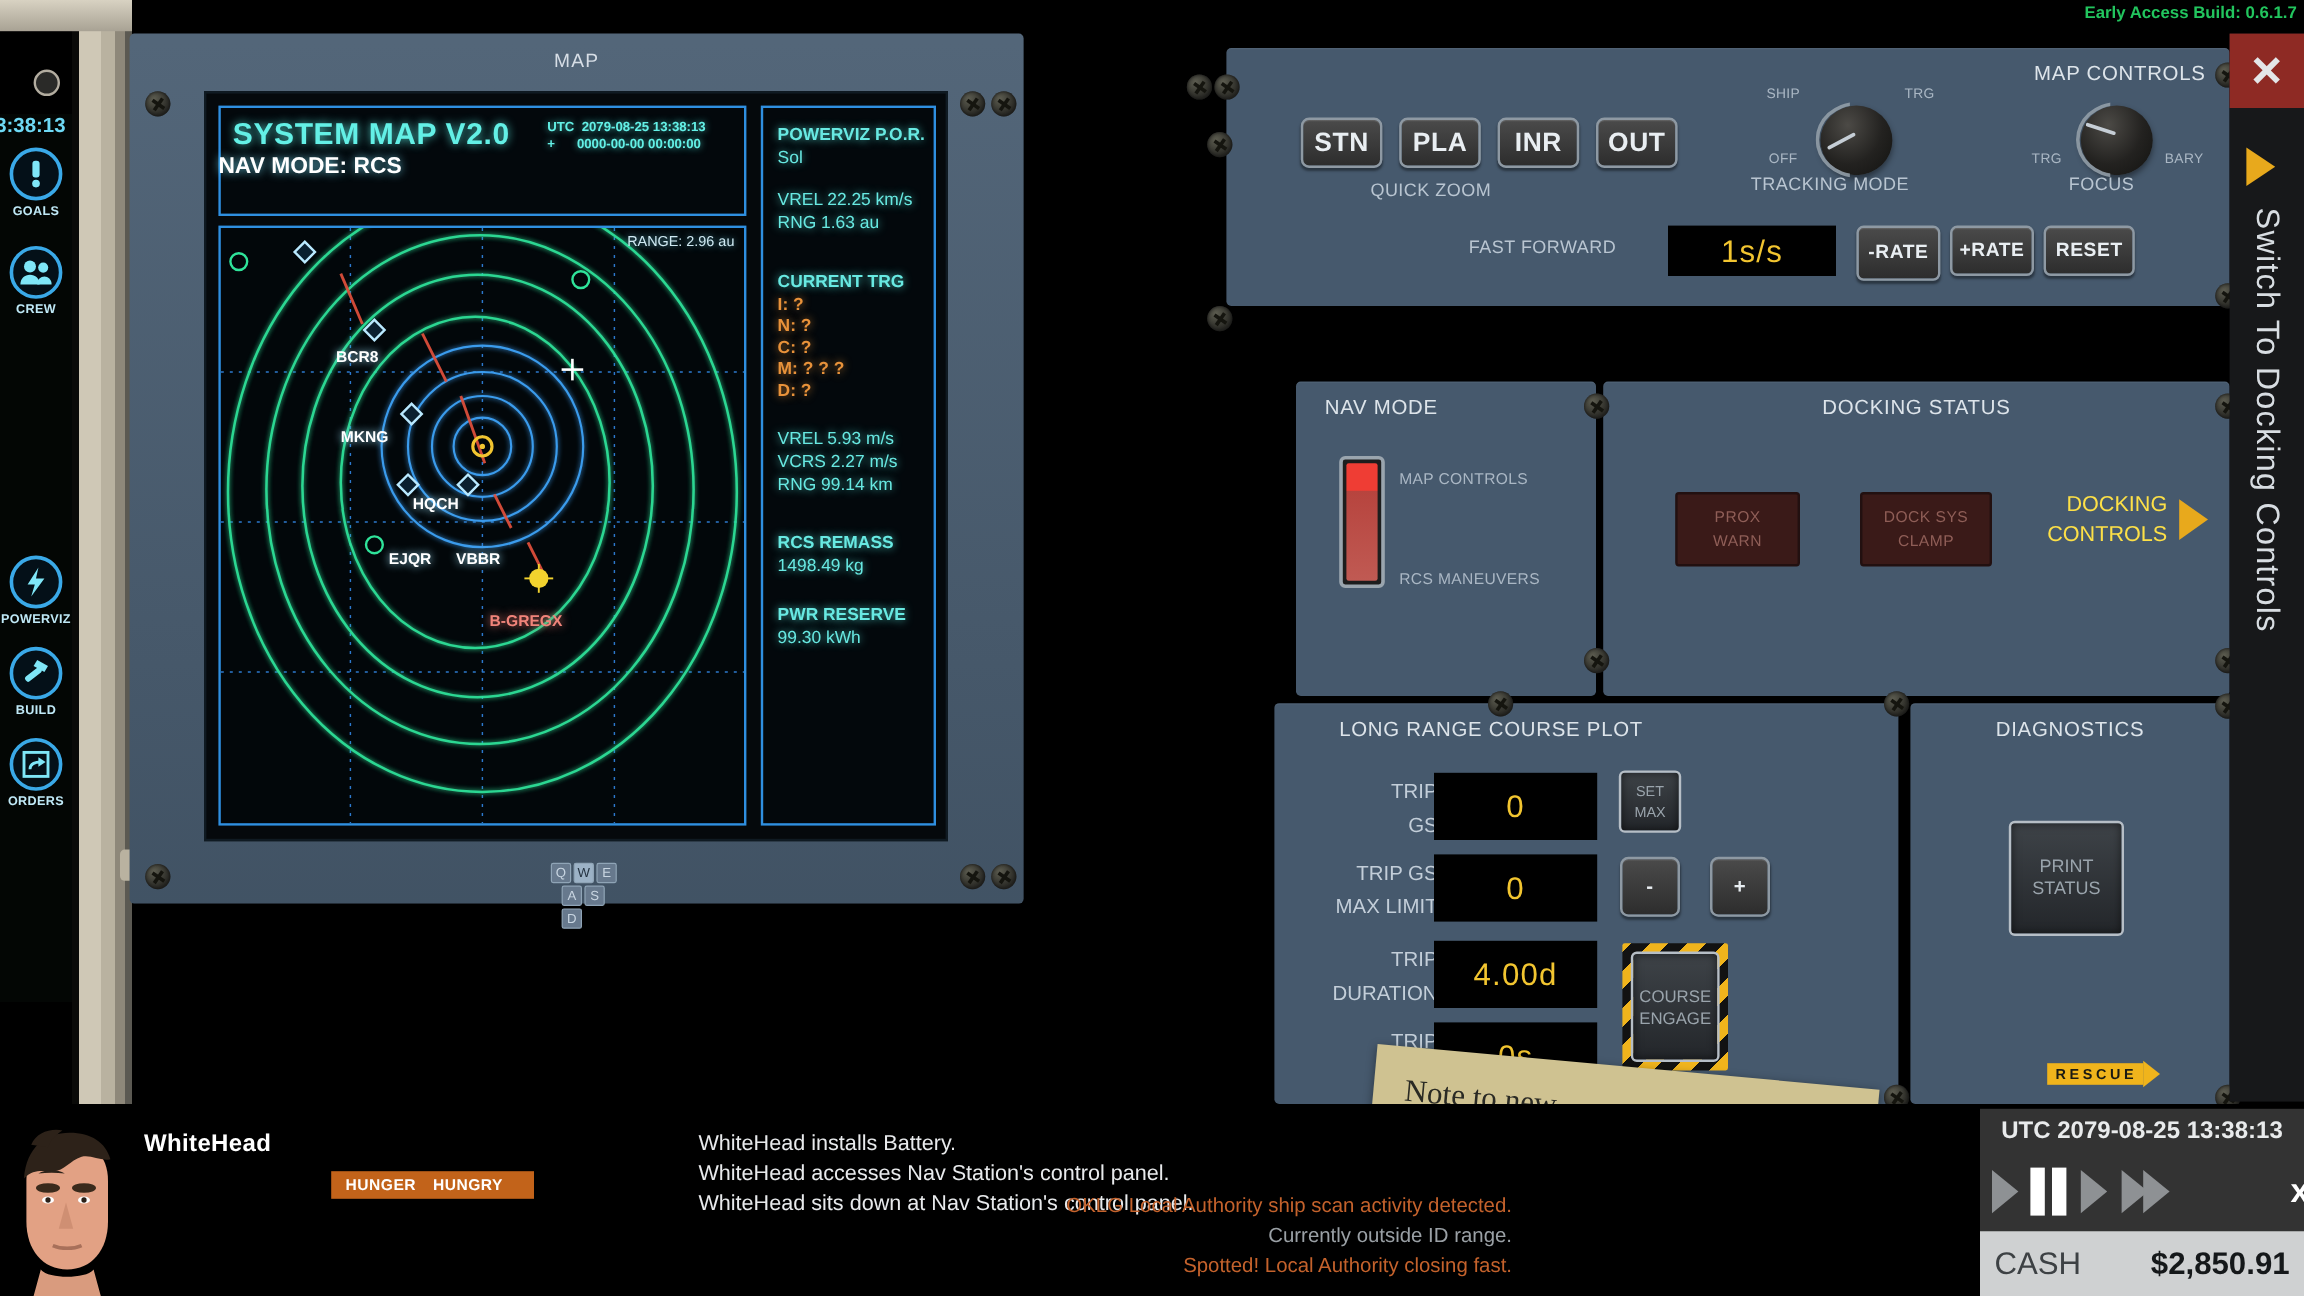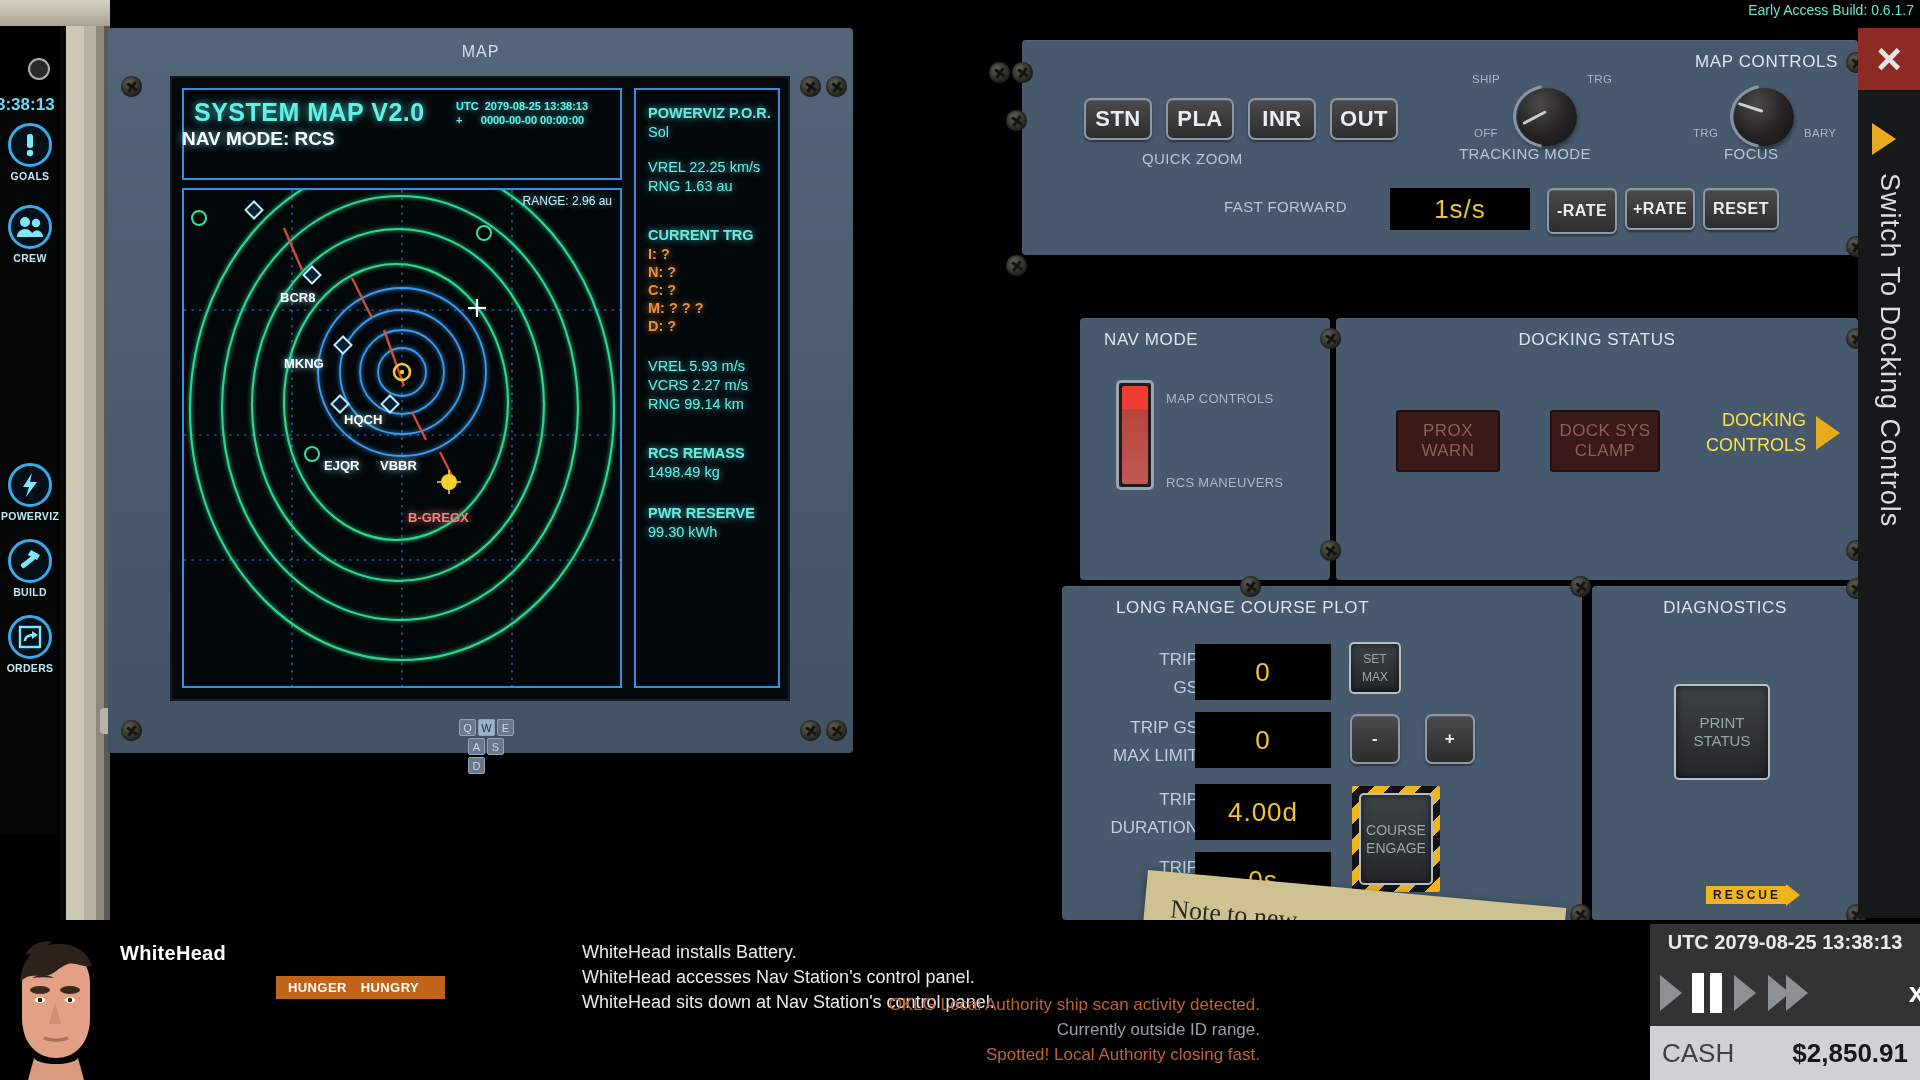--- a/index.html
+++ b/index.html
@@ -5,21 +5,21 @@
   * { box-sizing: border-box; margin:0; padding:0; }
   body {
     width:1920px; height:1080px; overflow:hidden;
     background:#000;
     font-family:"Liberation Sans", sans-serif;
     position:relative;
   }
   
   #build-tag{
     position:absolute; right:6px; top:2px;
-    color:#5eead4; font-size:14px; font-weight:normal;
+    color:#22c55e; font-size:14px; font-weight:bold;
     font-family:"Liberation Sans", sans-serif;
     z-index:60;
   }
   
   #hull-left{
     position:absolute; left:0; top:0; width:130px; height:920px;
     background:linear-gradient(90deg,#000 0 60px,#0a0a08 60px 66px,#cfc8b6 66px 84px,#b9b2a0 84px 96px,#8e887a 96px 104px,#5b5952 104px 110px,#000 110px 130px);
   }
   #hull-top-plate{
     position:absolute; left:0; top:0; width:110px; height:26px;
@@ -185,21 +185,21 @@
   .lcd{
     background:#000; color:#f2c530; font-family:"Liberation Sans", sans-serif;
     display:flex; align-items:center; justify-content:center;
     font-size:26px; letter-spacing:1px;
   }
   
   .redbox{
     background:#3a1a18; border:2px solid #221010; border-radius:3px;
     color:#8f5e57; display:flex; flex-direction:column;
     align-items:center; justify-content:center;
-    font-size:17px; line-height:20px; letter-spacing:.4px;
+    font-size:13px; line-height:20px; letter-spacing:.4px;
   }
   
   #navsw{
     position:absolute; left:36px; top:62px; width:38px; height:110px;
     background:#1d1d1d; border:3px solid #9aa5ae; border-radius:5px;
     padding:3px;
   }
   #navsw .lever{
     width:100%; height:100%;
     background:linear-gradient(180deg,#ef3d34 0%,#ef3d34 23%,#b7443e 24%,#c05a53 100%);

